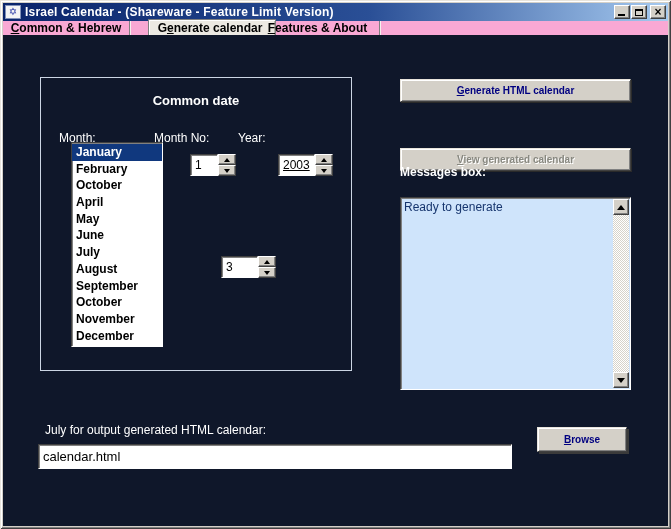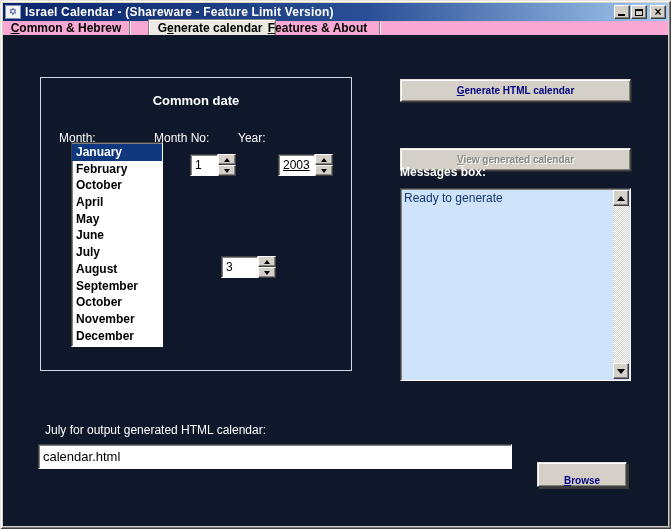--- a/index.html
+++ b/index.html
@@ -104,26 +104,26 @@
     background:#d4d0c8; font-size:10px; font-weight:bold; color:#000080;
     border:1px solid; border-color:#e8e4dc #404040 #404040 #e8e4dc;
     box-shadow: inset 1px 1px 0 #ffffff, inset -1px -1px 0 #808080, 1px 1px 0 #2a2a2a;
     display:flex; align-items:center; justify-content:center; cursor:default;
     font-family:"Liberation Sans", sans-serif; white-space:nowrap;
   }
   .cmd-btn .key { text-decoration:underline; }
   .cmd-btn.disabled { color:#888880; text-shadow:1px 1px 0 #ffffff; }
   .btn-generate { left:397px; top:44px; width:231px; height:23px; }
   .btn-view { left:397px; top:83px; width:231px; height:23px;margin-top:30px; }
-  .btn-browse { left:534px; top:427px; width:90px; height:25px; box-shadow: inset 1px 1px 0 #ffffff, inset -1px -1px 0 #808080, 2px 2px 0 #3a3a3a; align-items: flex-end; }
+  .btn-browse { left:534px; top:392px; width:90px; height:25px; box-shadow: inset 1px 1px 0 #ffffff, inset -1px -1px 0 #808080, 2px 2px 0 #3a3a3a; }
 
   
   .messages-label { left:397px; top:130px; width:231px;font-weight:bold; }
   .messages-box {
-    left:397px; top:153px; width:231px; height:193px; background:#cfe4fb;
+    left:397px; top:162px; width:231px; height:193px; background:#cfe4fb;
     border:1px solid; border-color:#404040 #ffffff #ffffff #404040;
     box-shadow: inset 1px 1px 0 #808080;
     font-size:12px; color:#16356e; padding:2px 18px 2px 3px;
   }
   .scrollbar {
     position:absolute; top:1px; right:1px; bottom:1px; width:16px;
     background:repeating-conic-gradient(#ffffff 0% 25%, #d6d3ca 25% 50%) 0 0 / 2px 2px;
     display:flex; flex-direction:column; justify-content:space-between;
   }
   .sb-btn {

